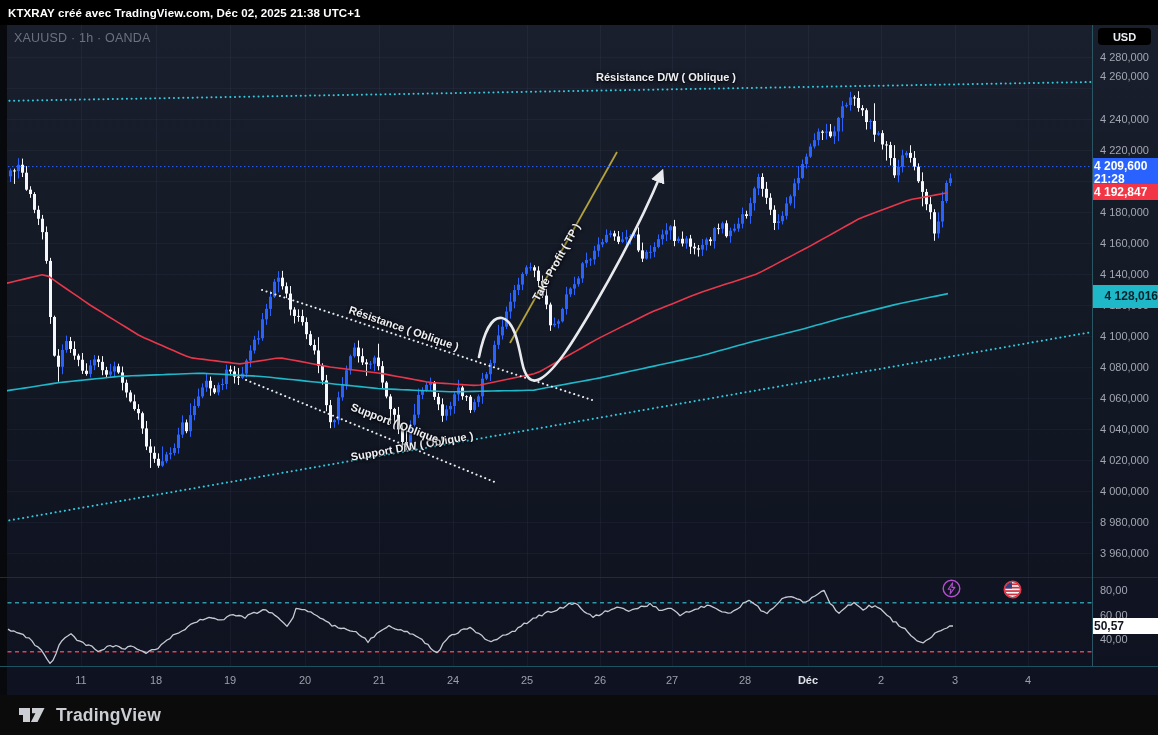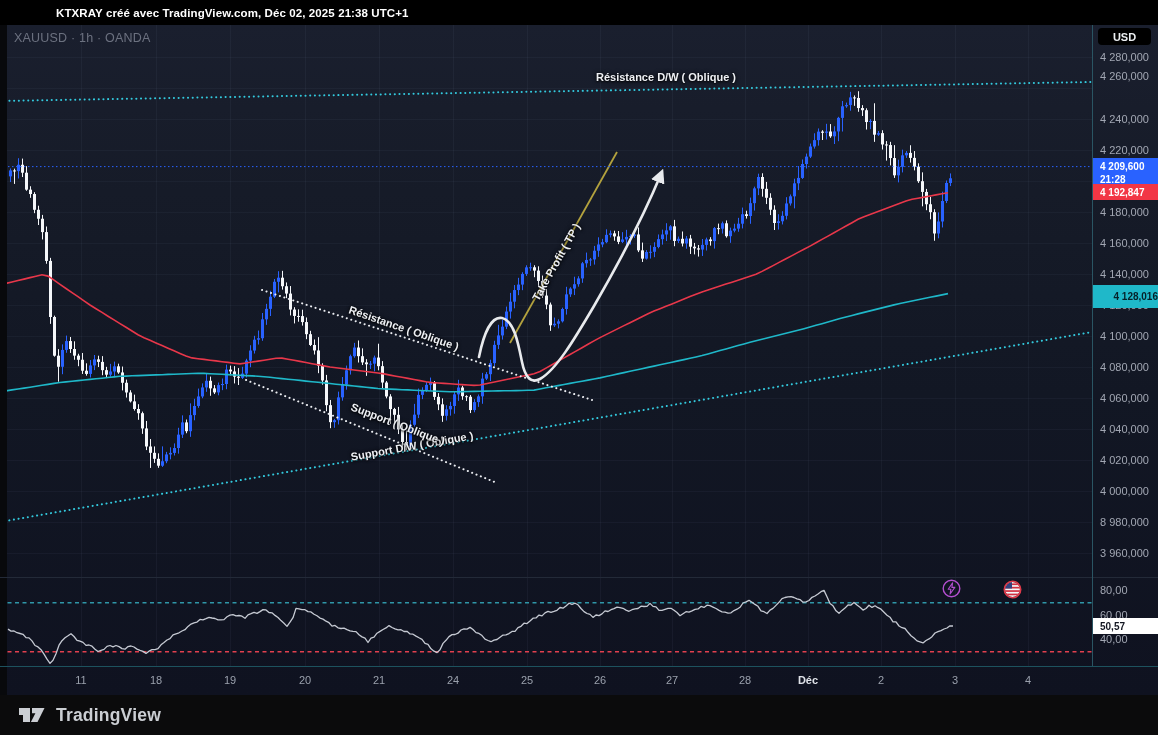--- a/index.html
+++ b/index.html
@@ -1,42 +1,42 @@
 <!DOCTYPE html>
 <html><head>
 <meta charset="utf-8">
 <style>
   html,body{margin:0;padding:0;background:#000;}
   body{width:1158px;height:735px;position:relative;overflow:hidden;
        font-family:"Liberation Sans",sans-serif;-webkit-font-smoothing:antialiased;}
   .top-bar{position:absolute;left:0;top:0;width:1158px;height:25px;background:#000;
            display:flex;align-items:center;padding-left:8px;box-sizing:border-box;}
-  .top-bar span{color:#fff;font-size:11.5px;font-weight:700;letter-spacing:.1px;margin-left:48px;}
+  .top-bar span{color:#fff;font-size:11.5px;font-weight:700;letter-spacing:.1px;}
   .chart-area{position:absolute;left:0;top:25px;width:1158px;height:670px;
               background:linear-gradient(180deg,#1a1f2e 0%,#161b28 25%,#121724 55%,#0f1220 100%);}
   .left-strip{position:absolute;left:0;top:0;width:7px;height:670px;background:#08090c;z-index:5;}
   svg.pane{position:absolute;left:0;display:block;}
   #price-svg{top:0;}
   #rsi-svg{top:552px;}
   .watermark{position:absolute;left:14px;top:6px;color:rgba(175,181,194,.55);
              font-size:12.5px;z-index:3;letter-spacing:.2px;}
   .overlay{position:absolute;left:0;top:0;width:1092px;height:552px;z-index:4;pointer-events:none;}
   .tl-label{position:absolute;color:#eef0f4;font-size:11px;font-weight:700;white-space:nowrap;
             text-shadow:0 0 4px rgba(0,0,0,.9),0 1px 2px rgba(0,0,0,.8);}
   .sep{position:absolute;left:0;width:1158px;height:1px;z-index:6;}
   .sep-price-rsi{top:552px;background:#232a38;}
   .sep-time{top:641px;background:#1d525e;}
   .axis-col{position:absolute;left:1093px;top:0;width:65px;height:641px;z-index:7;}
   .axis-border{position:absolute;left:1092px;top:0;width:1px;height:641px;background:#2a5563;z-index:6;}
   .currency-btn{position:absolute;left:5px;top:3px;width:53px;height:17px;background:#000;
                 border-radius:4px;color:#eceff2;font-size:11px;font-weight:700;
                 display:flex;align-items:center;justify-content:center;cursor:pointer;}
   .tick{position:absolute;left:7px;color:#a2a7b3;font-size:11px;white-space:nowrap;}
-  .badge{position:absolute;left:0;width:65px;box-sizing:border-box;padding-left:7px;
-         font-size:10px;font-weight:700;display:flex;flex-direction:column;justify-content:center;}
+  .badge{position:absolute;left:0;width:65px;box-sizing:border-box;padding-left:1px;
+         font-size:12px;font-weight:700;display:flex;flex-direction:column;justify-content:center;}
   .badge .row{line-height:13px;}
   .time-row{position:absolute;left:0;top:642px;width:1158px;height:28px;z-index:6;}
   .time-tick{position:absolute;top:7px;transform:translateX(-50%);color:#9aa0ac;font-size:11px;}
   .time-tick.major{color:#dfe2e8;font-weight:700;}
   .pane-icon{position:absolute;z-index:5;cursor:pointer;}
   .bottom-bar{position:absolute;left:0;top:695px;width:1158px;height:40px;background:#0b0b0c;
               display:flex;align-items:center;padding-left:17px;box-sizing:border-box;z-index:8;}
   .brand-text{color:#cbced3;font-size:17.5px;font-weight:700;margin-left:9px;letter-spacing:.2px;}
 </style>
 </head>

